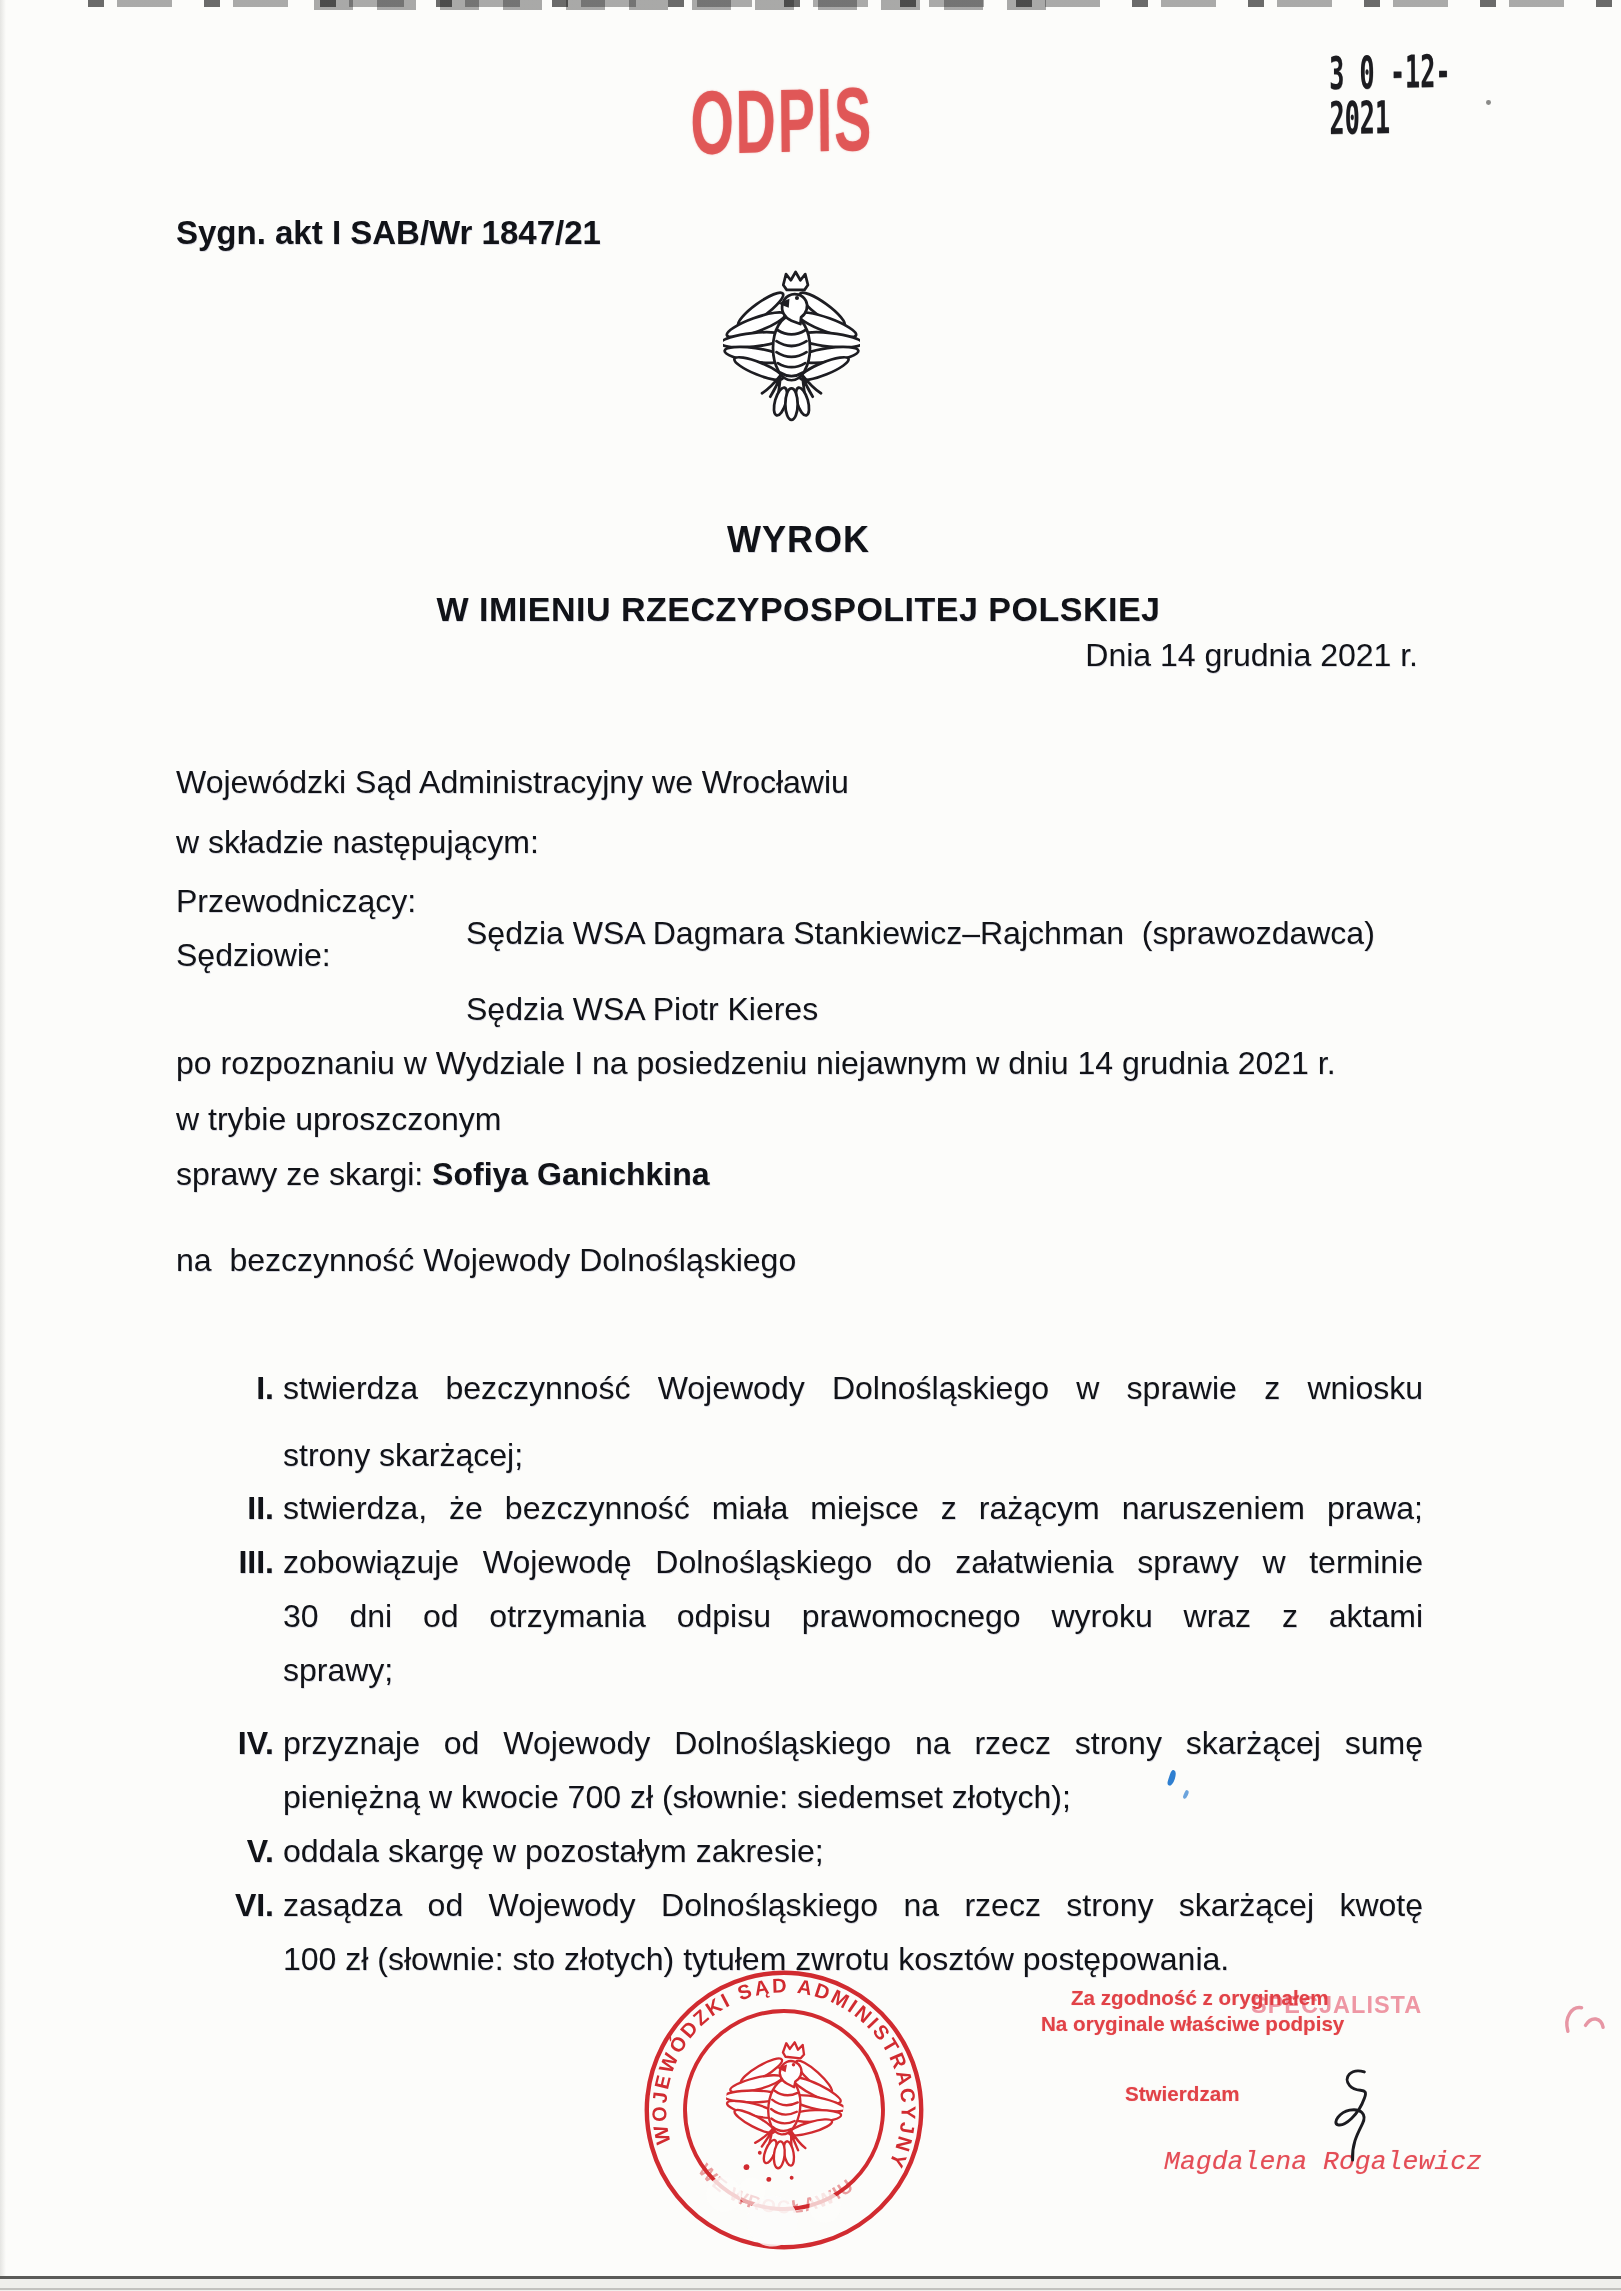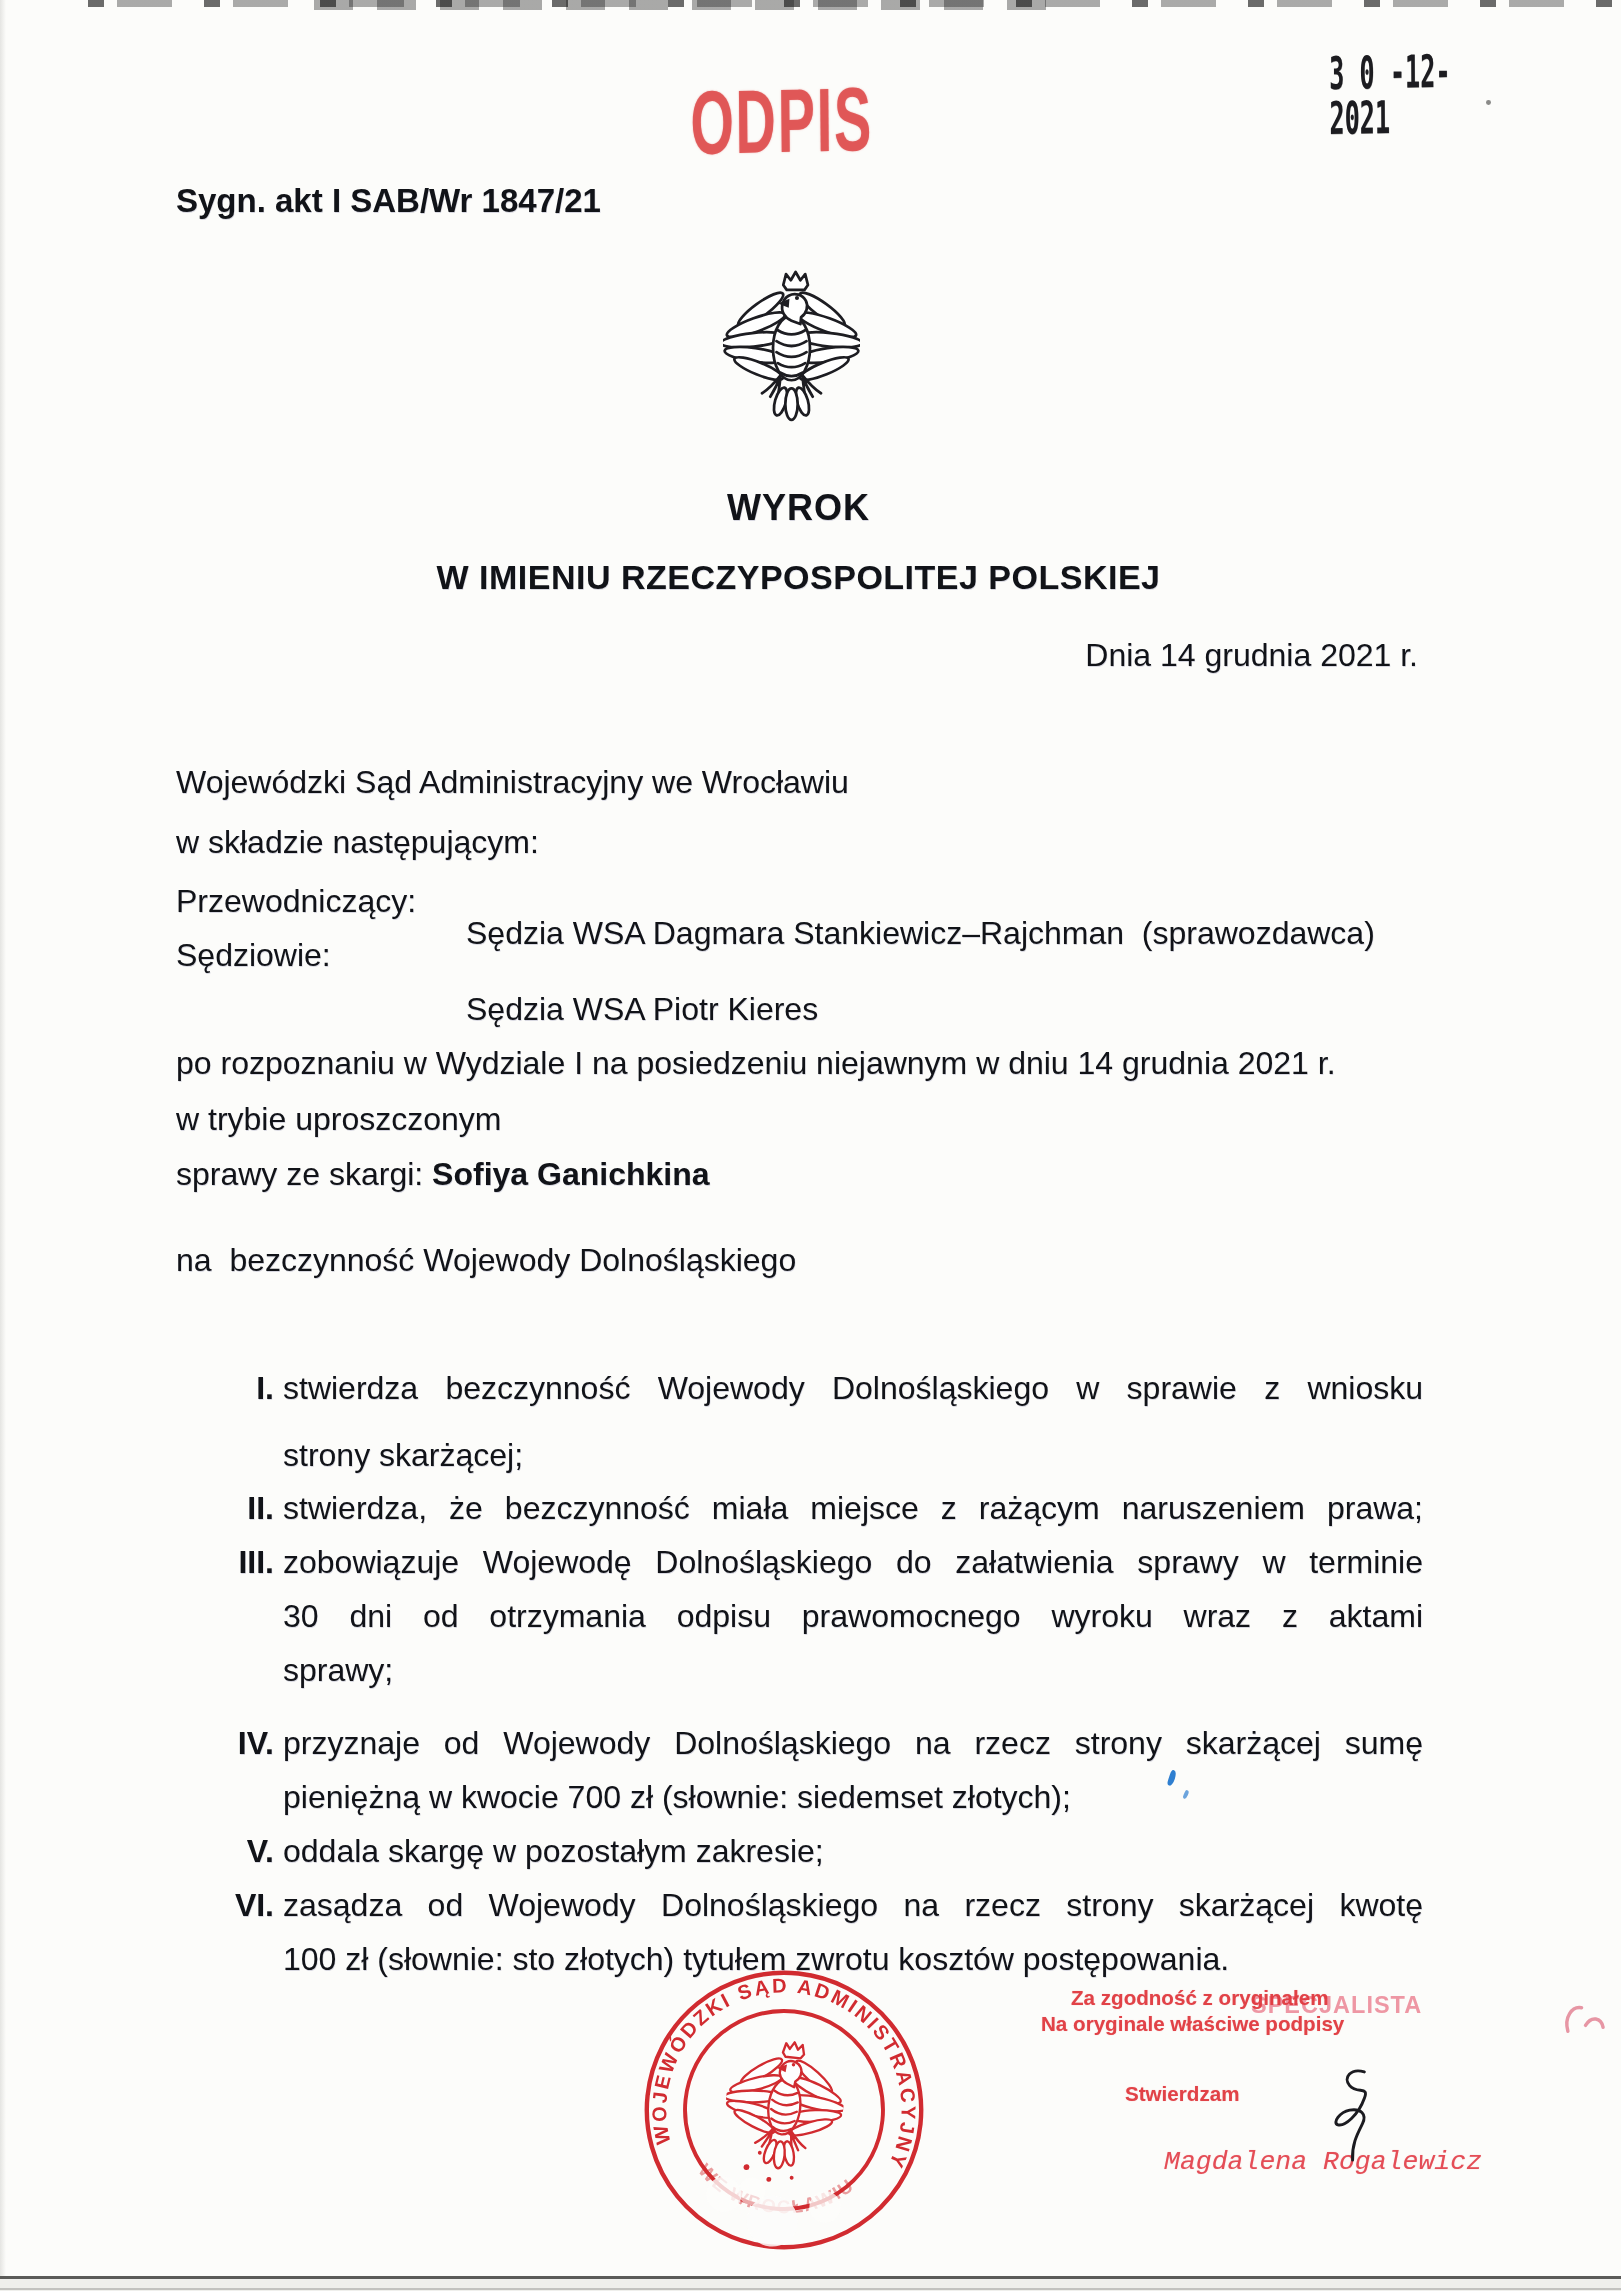--- a/index.html
+++ b/index.html
@@ -6,21 +6,21 @@
   .page{
     position:relative;
     width:1621px;height:2292px;
     background:#fcfcfa;
     overflow:hidden;
     font-family:"Liberation Sans", sans-serif;
     color:#111318;
   }
   .abs{position:absolute;}
   .ink{color:#111318;text-shadow:0.5px 0.9px 0 rgba(25,25,95,.16);line-height:1;}
-  .b{font-weight:bold;}
+  .b{font-weight:bold;margin-top:32px;}
   .pre{white-space:pre-wrap;margin-top:32px;}
 
   
   .top-edge{
     left:88px;right:0;top:0;height:6.9px;
     background:repeating-linear-gradient(90deg,
       rgba(25,25,25,.8) 0 15.7px, rgba(25,25,25,0) 15.7px 29px,
       rgba(25,25,25,.45) 29px 84px, rgba(25,25,25,0) 84px 116px);
     opacity:.8;
   }

